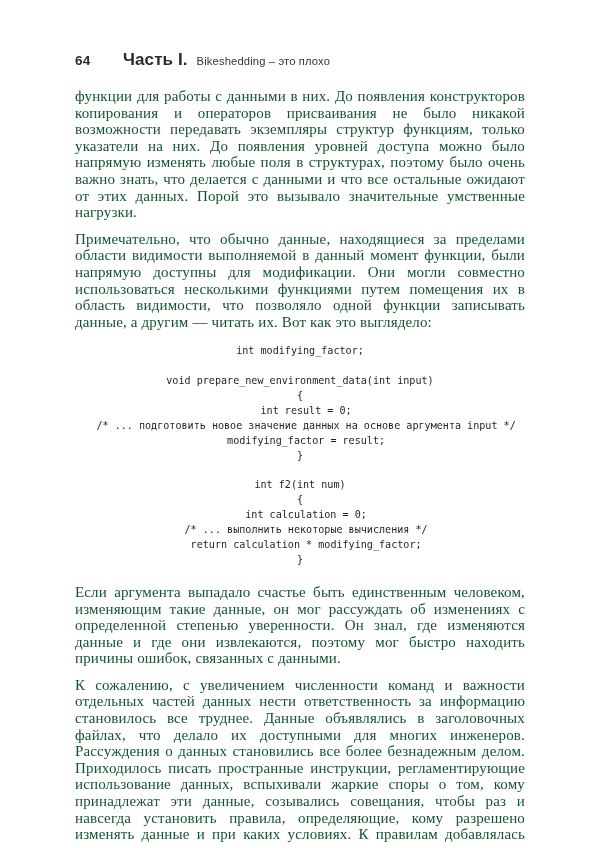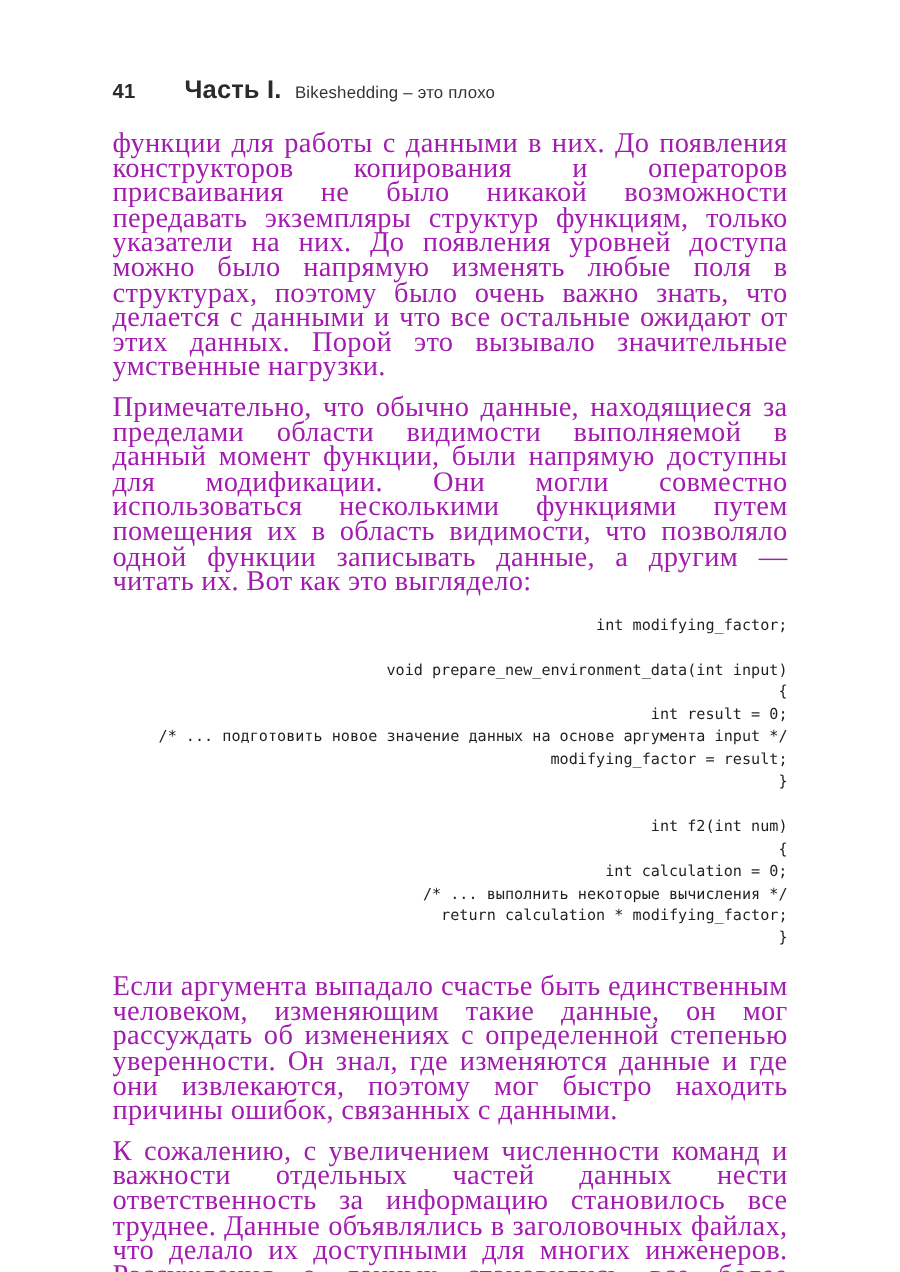--- a/index.html
+++ b/index.html
@@ -60,54 +60,54 @@
   
   .column {
     position: absolute;
     left: 75px;
     top: 88px;
     width: 450px;
   }
 
   p.body-text {
     margin: 0 0 10px 0;
-    font-size: 19px;
+    font-size: 15px;
     line-height: 16.6px;
     text-align: justify;
     text-justify: inter-word;
     hyphens: manual;
-    color: #a21caf;
+    color: #14532d;
     letter-spacing: 0.01em;
   }
   p.body-text:last-child {
     margin-bottom: 12px;
   }
 
   
   pre.code-listing {
     margin: 14px 0 16px 0;
     padding: 0;
     font-family: "DejaVu Sans Mono", "Liberation Mono", monospace;
     font-size: 10.1px;
     line-height: 14.9px;
     color: #1f1f1f;
     white-space: pre;
-    text-align: right;
+    text-align: center;
     letter-spacing: 0;
     background: transparent;
     border: 0;
   }
 </style>
 </head>
 <body>
 
 <div class="page">
 
   <div class="running-head">
-    <span class="folio">41</span>
+    <span class="folio">64</span>
     <span class="part-label">Часть I.</span>
     <span class="chapter-title">Bikeshedding – это плохо</span>
   </div>
 
   <div class="column">
 
     <p class="body-text">функции для работы с данными в них. До появления конструкторов копиро­вания и операторов присваивания не было никакой возможности передавать экземпляры структур функциям, только указатели на них. До появления уровней доступа можно было напрямую изменять любые поля в структу­рах, поэтому было очень важно знать, что делается с данными и что все остальные ожидают от этих данных. Порой это вызывало значительные умственные нагрузки.</p>
 
     <p class="body-text">Примечательно, что обычно данные, находящиеся за пределами области видимости выполняемой в данный момент функции, были напрямую доступны для модификации. Они могли совместно использоваться не­сколькими функциями путем помещения их в область видимости, что позволяло одной функции записывать данные, а другим — читать их. Вот как это выглядело:</p>
 

